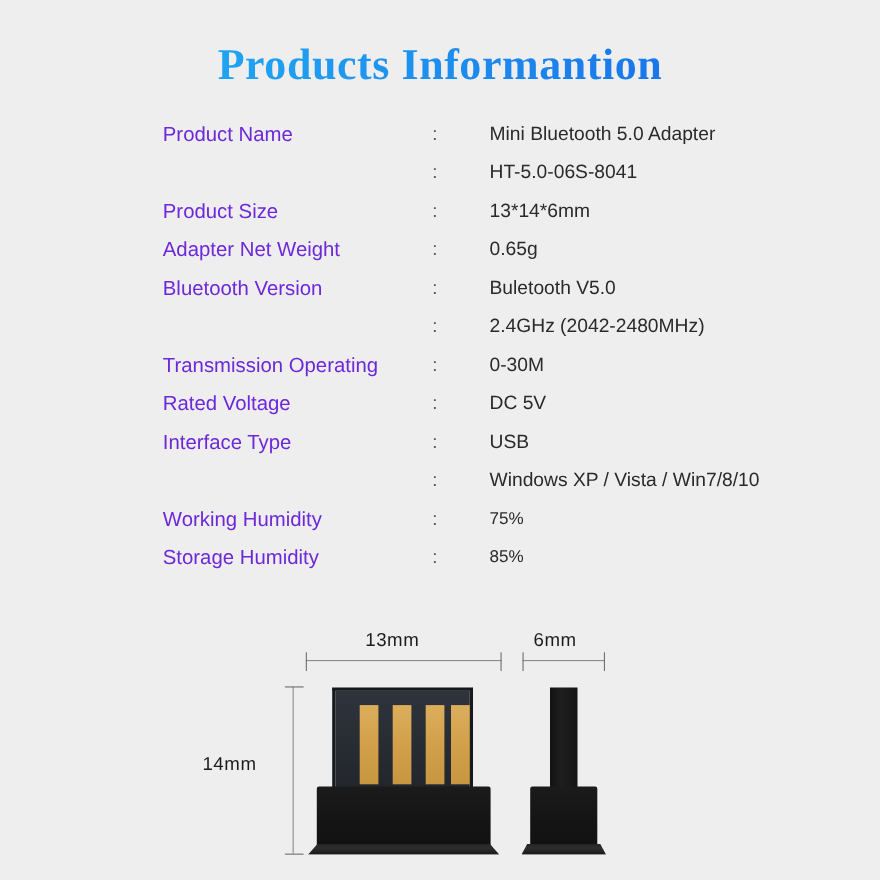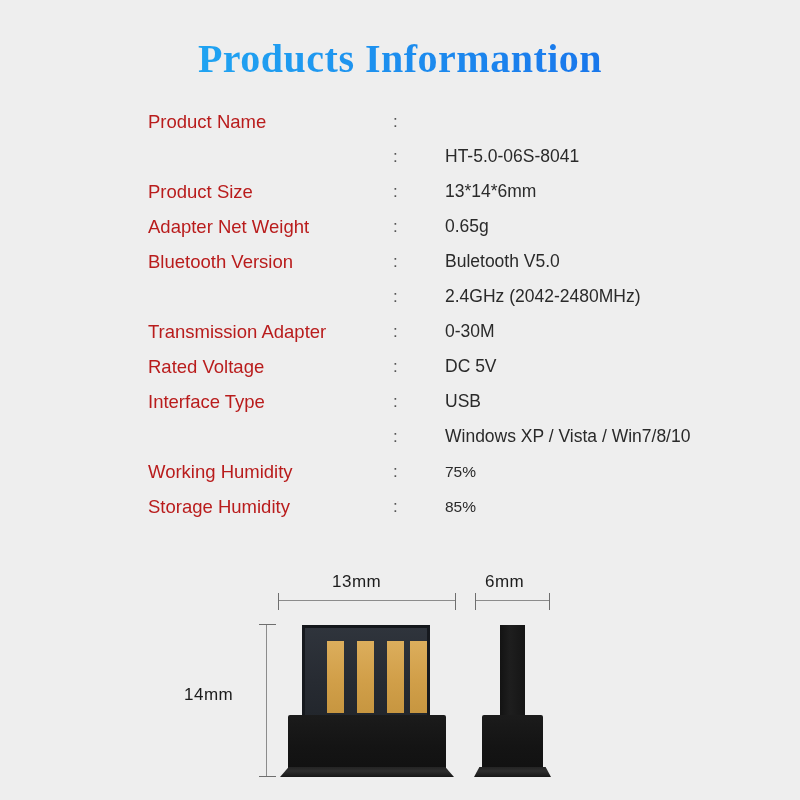--- a/index.html
+++ b/index.html
@@ -46,21 +46,21 @@
     position: relative;
     height: 35px;
     line-height: 35px;
     white-space: nowrap;
   }
   .spec-label {
     position: absolute;
     left: 0;
     top: 0;
     font-size: 18.5px;
-    color: #b91c1c;
+    color: #6d28d9;
   }
   .spec-colon {
     position: absolute;
     left: 245px;
     top: 0;
     font-size: 17px;
     color: #555;
   }
   .spec-value {
     position: absolute;
@@ -186,20 +186,21 @@
 </head>
 <body>
 
 <div id="page-title">Products Informantion</div>
 
 <div id="spec-table">
 
   <div class="spec-row">
     <span class="spec-label">Product Name</span>
     <span class="spec-colon">:</span>
+    <span class="spec-value">Mini Bluetooth 5.0 Adapter</span>
   </div>
 
   <div class="spec-row">
     <span class="spec-colon">:</span>
     <span class="spec-value">HT-5.0-06S-8041</span>
   </div>
 
   <div class="spec-row">
     <span class="spec-label">Product Size</span>
     <span class="spec-colon">:</span>
@@ -217,21 +218,21 @@
     <span class="spec-colon">:</span>
     <span class="spec-value">Buletooth V5.0</span>
   </div>
 
   <div class="spec-row">
     <span class="spec-colon">:</span>
     <span class="spec-value">2.4GHz (2042-2480MHz)</span>
   </div>
 
   <div class="spec-row">
-    <span class="spec-label">Transmission Adapter</span>
+    <span class="spec-label">Transmission Operating</span>
     <span class="spec-colon">:</span>
     <span class="spec-value">0-30M</span>
   </div>
 
   <div class="spec-row">
     <span class="spec-label">Rated Voltage</span>
     <span class="spec-colon">:</span>
     <span class="spec-value">DC 5V</span>
   </div>
 

